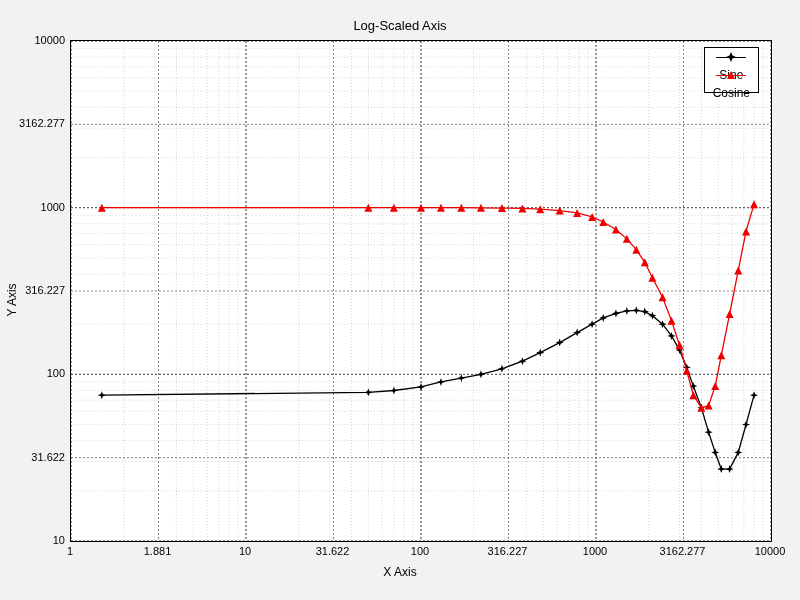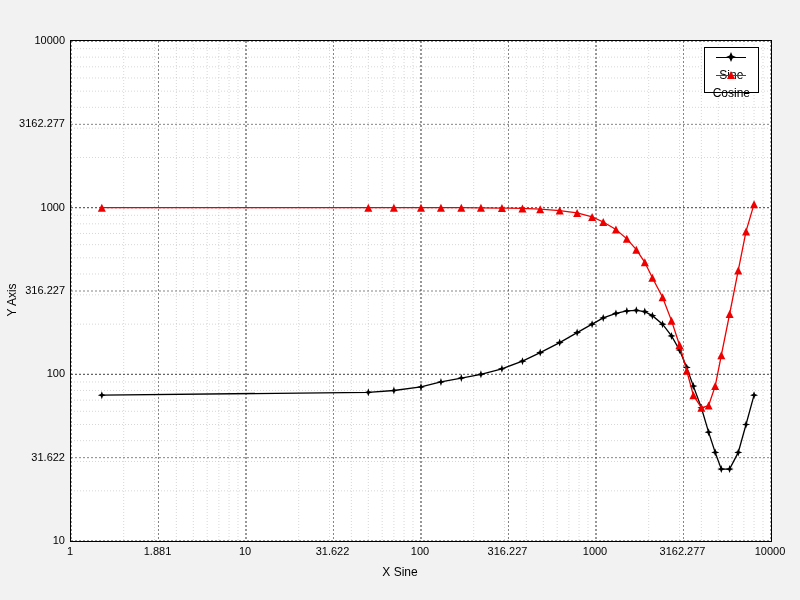--- a/index.html
+++ b/index.html
@@ -103,20 +103,21 @@
     left: 0;
     top: 0;
     width: 100%;
     height: 100%;
   }
 </style>
 </head>
 <body>
 
 <div class="chart-container">
+  <div class="title">Log-Scaled Axis</div>
 
   <div class="plot-area">
     <svg class="plot-svg" id="plot-svg" viewBox="0 0 700 500" preserveAspectRatio="none">
         <line x1="0" y1="0" x2="0" y2="500" stroke="#333" stroke-width="0.6" stroke-dasharray="2,2"></line>
         <line x1="52.68024924119671" y1="0" x2="52.68024924119671" y2="500" stroke="#999" stroke-width="0.4" stroke-dasharray="1,2"></line>
         <line x1="83.49621957594093" y1="0" x2="83.49621957594093" y2="500" stroke="#999" stroke-width="0.4" stroke-dasharray="1,2"></line>
         <line x1="105.36049848239342" y1="0" x2="105.36049848239342" y2="500" stroke="#999" stroke-width="0.4" stroke-dasharray="1,2"></line>
         <line x1="122.3197507588033" y1="0" x2="122.3197507588033" y2="500" stroke="#999" stroke-width="0.4" stroke-dasharray="1,2"></line>
         <line x1="136.17646881713765" y1="0" x2="136.17646881713765" y2="500" stroke="#999" stroke-width="0.4" stroke-dasharray="1,2"></line>
         <line x1="147.89215700249494" y1="0" x2="147.89215700249494" y2="500" stroke="#999" stroke-width="0.4" stroke-dasharray="1,2"></line>
@@ -295,15 +296,15 @@
   <div class="tick-label-x" style="left:770px">10000</div>
 
   <div class="tick-label-y" style="top:540px">10</div>
   <div class="tick-label-y" style="top:456.7px">31.622</div>
   <div class="tick-label-y" style="top:373.3px">100</div>
   <div class="tick-label-y" style="top:290px">316.227</div>
   <div class="tick-label-y" style="top:206.7px">1000</div>
   <div class="tick-label-y" style="top:123.3px">3162.277</div>
   <div class="tick-label-y" style="top:40px">10000</div>
 
-  <div class="xlabel">X Sine</div>
+  <div class="xlabel">X Axis</div>
   <div class="ylabel">Y Axis</div>
 </div>
 
 </body></html>

